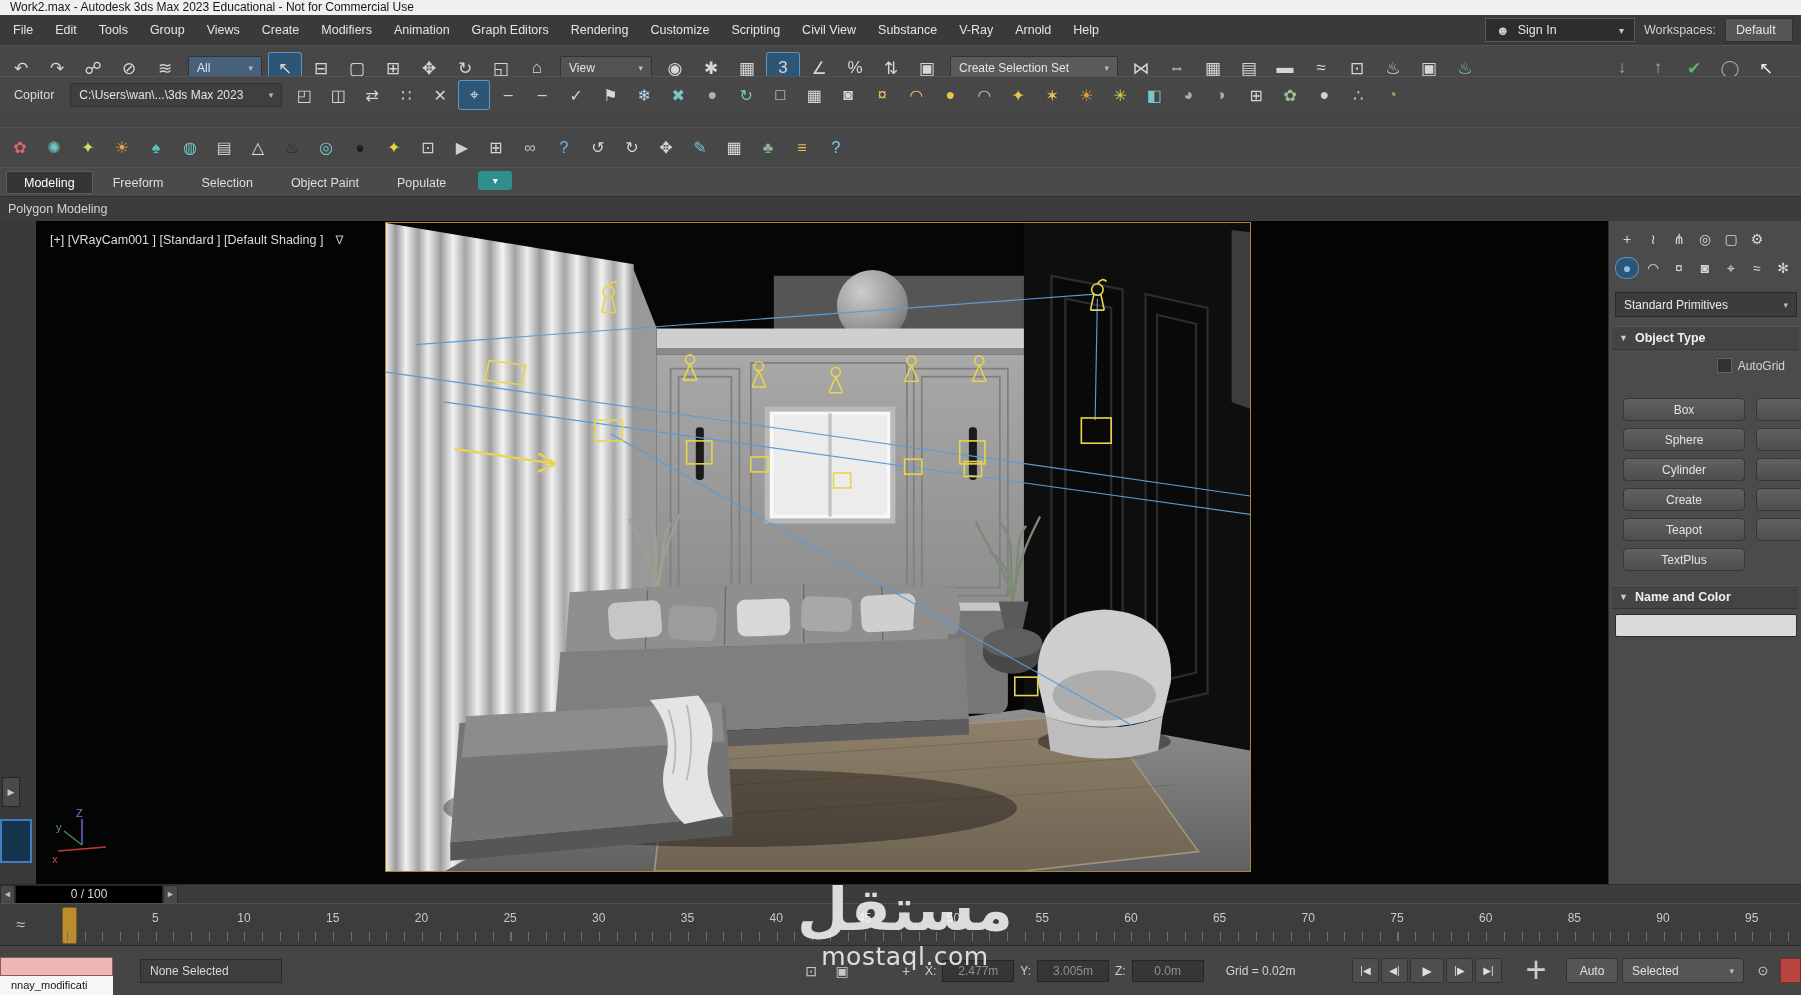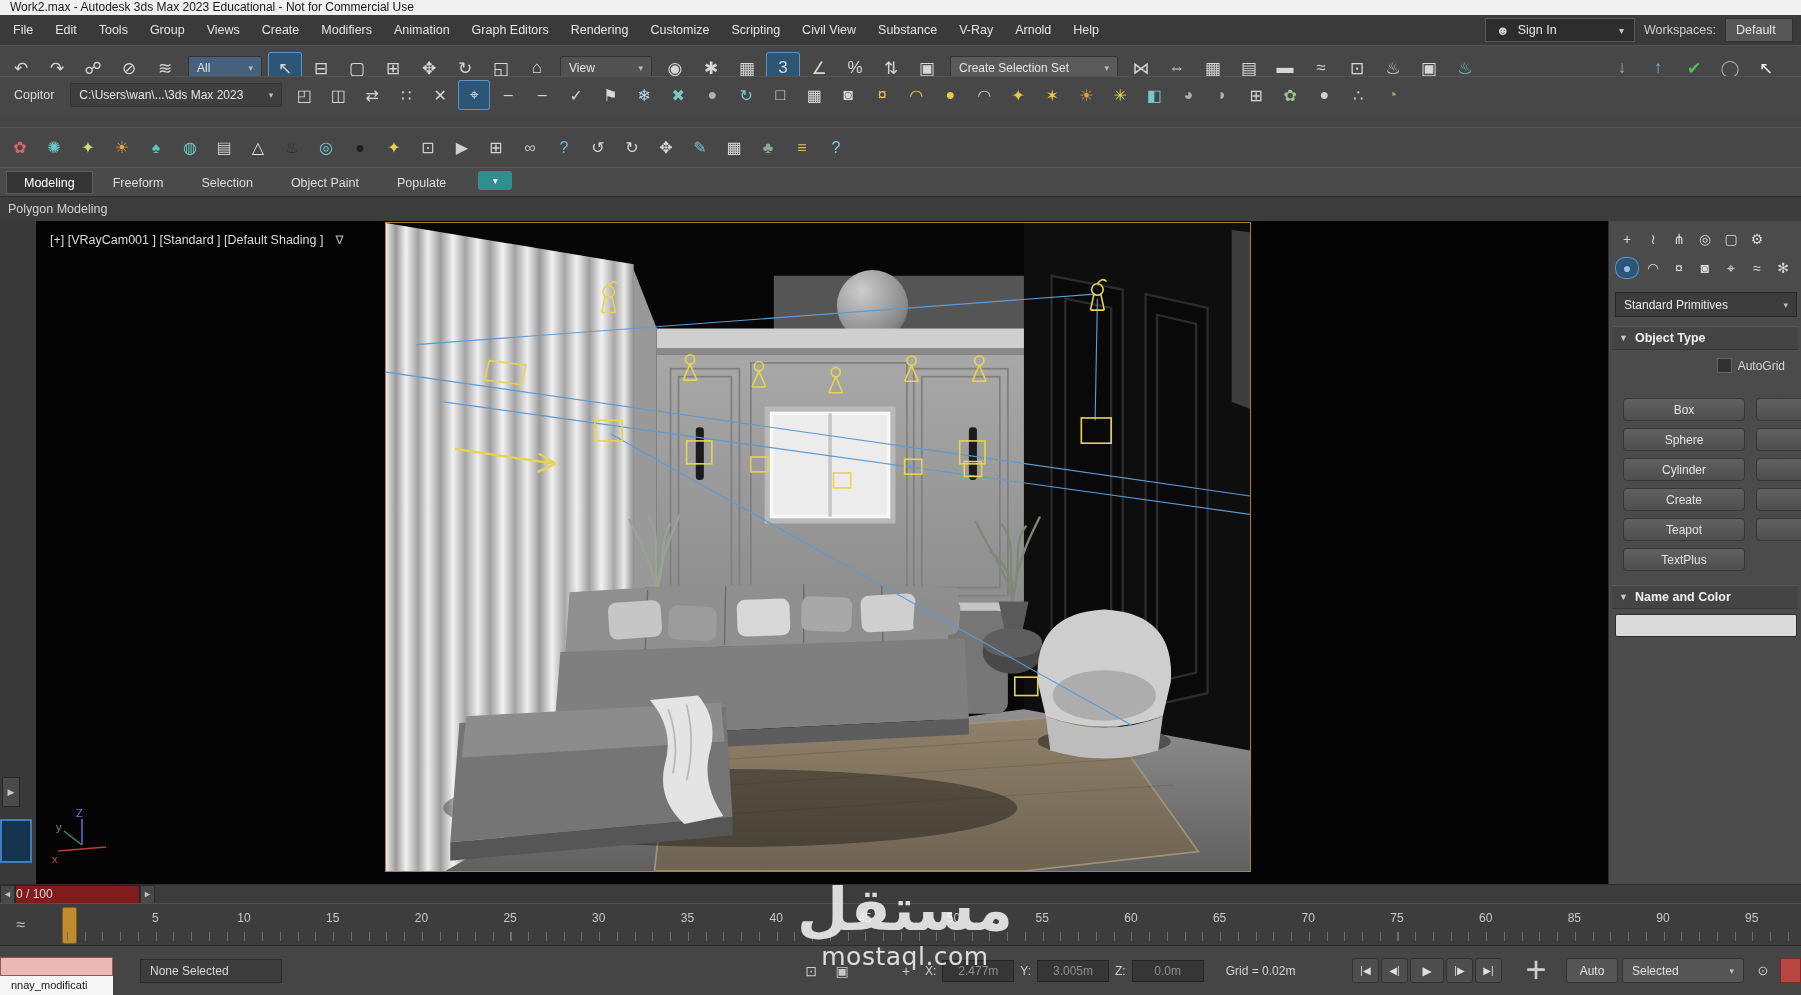--- a/index.html
+++ b/index.html
@@ -90,22 +90,22 @@
            color:#e4e4e4;font-size:12px;font-family:inherit;width:100%}
   .rollout.nc{position:absolute;left:3px;right:3px;top:364px;margin:0}
   .name-field{position:absolute;left:6px;top:393px;width:180px;height:21px;background:#dadada;
               border:1px solid #2d2d2d;border-radius:2px}
 
   
   .framebar{position:absolute;left:0;top:884px;width:100%;height:19px;background:#3c3c3c;display:flex;
             align-items:center;box-sizing:border-box;border-top:1px solid #2d2d2d}
   .fb-arrow{width:15px;height:19px;background:#484848;border:1px solid #2c2c2c;color:#bdbdbd;font-size:9px;
             padding:0;line-height:1}
-  .fb-field{width:125px;height:19px;background:#7f1d1d;border:1px solid #252525;color:#dadada;font-size:12px;
-            text-align:left;line-height:17px;box-sizing:border-box}
+  .fb-field{width:148px;height:19px;background:#000000;border:1px solid #252525;color:#dadada;font-size:12px;
+            text-align:center;line-height:17px;box-sizing:border-box}
   .ruler{position:absolute;left:0;top:903px;width:100%;height:42px;background:#3d3d3d;border-top:1px solid #505050;
          box-sizing:border-box}
   .curve-btn{position:absolute;left:8px;top:8px;width:26px;height:26px;background:none;border:none;
              color:#c2c2c2;font-size:16px}
   .slider-handle{position:absolute;left:62px;top:3px;width:13px;height:35px;background:#bc8c2e;
                  border:1px solid #7e5c16;border-radius:2px}
   .rlabels{position:absolute;left:111px;top:7px;height:16px;display:flex}
   .rlab{flex:0 0 88.7px;text-align:center;color:#c9c9c9;font-size:12px}
   .rticks{position:absolute;left:67px;right:10px;bottom:4px;height:9px;
           background:repeating-linear-gradient(to right,#6f6f6f 0 1px,transparent 1px 17.74px)}

